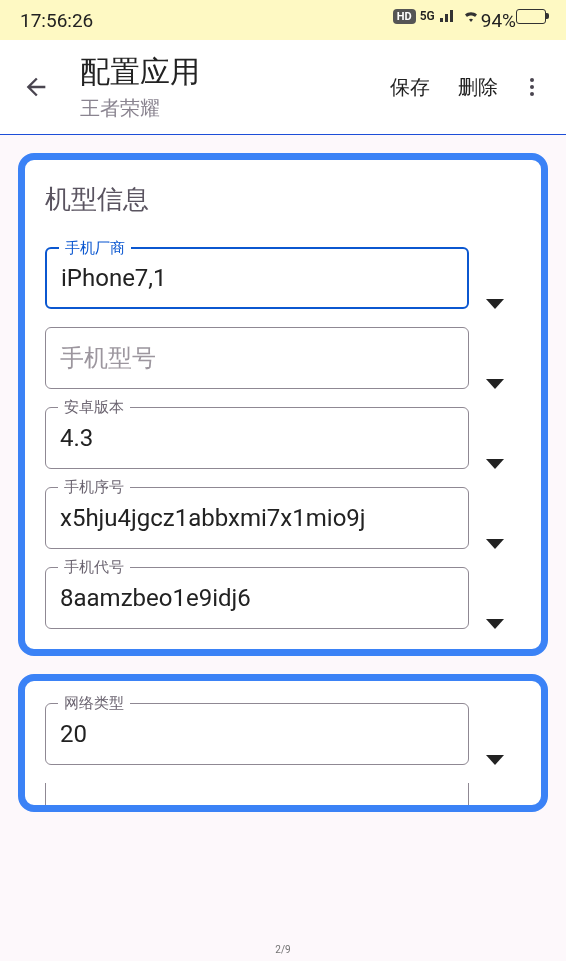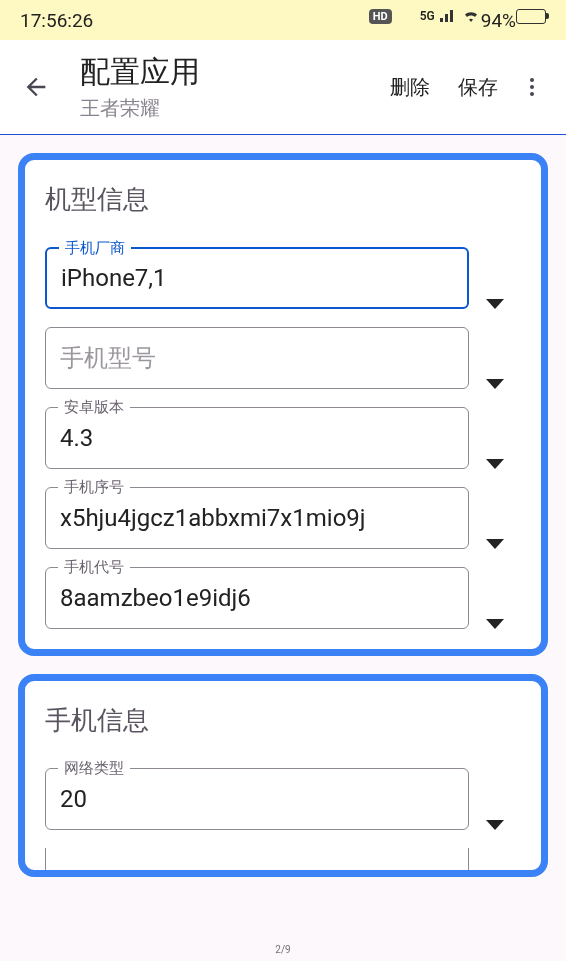--- a/index.html
+++ b/index.html
@@ -160,21 +160,21 @@
     }
   </style>
 </head>
 <body>
 
 <div class="status-bar">
   <span>17:56:26</span>
   <div class="status-right">
     <div class="status-icons">
       <span class="hd-badge">HD</span>
-      <span style="font-size:12px;font-weight:600;margin-left:24px;">5G</span>
+      <span style="font-size:12px;font-weight:600;">5G</span>
       <svg width="18" height="14" viewBox="0 0 18 14">
           <path d="M1 13h3V9H1zM6 13h3V5H6zM11 13h3V1h-3z" fill="#333"></path>
         </svg>
       <svg width="20" height="14" viewBox="0 0 20 14">
           <path d="M10 13l2-2.5c-1.1-1-2.9-1-4 0zm-4-5c2.2-2 5.8-2 8 0l2-2.5c-3.3-3-8.7-3-12 0z" fill="#333"></path>
         </svg>
     </div>
     <span>94%</span>
     <span class="battery-icon"><span class="battery-fill"></span></span>
   </div>
@@ -183,22 +183,22 @@
 <div class="app-bar">
   <div class="back-btn">
     <svg width="28" height="28" viewBox="0 0 24 24">
         <path d="M20 11H7.83l5.59-5.59L12 4l-8 8 8 8 1.41-1.41L7.83 13H20z" fill="#4a4550"></path>
       </svg>
   </div>
   <div class="title-block">
     <div class="title-main">配置应用</div>
     <div class="title-sub">王者荣耀</div>
   </div>
+  <div class="action-btn">保存</div>
   <div class="action-btn">删除</div>
-  <div class="action-btn">保存</div>
   <div class="menu-btn">
     <svg width="24" height="24" viewBox="0 0 24 24">
         <circle cx="12" cy="5" r="2" fill="#4a4550"></circle>
         <circle cx="12" cy="12" r="2" fill="#4a4550"></circle>
         <circle cx="12" cy="19" r="2" fill="#4a4550"></circle>
       </svg>
   </div>
 </div>
 
 <div class="content">
@@ -260,21 +260,20 @@
       </div>
       <div class="dropdown-arrow">
         <svg width="18" height="10" viewBox="0 0 18 10">
             <path d="M0 0l9 10 9-10z" fill="#222"></path>
           </svg>
       </div>
     </div>
   </div>
 
   <div class="card card-phone-info">
-    <div class="section-title">手机信息</div>
 
     <div class="field-row">
       <div class="field-box">
         <span class="field-label">网络类型</span>
         <span class="field-value">20</span>
       </div>
       <div class="dropdown-arrow">
         <svg width="18" height="10" viewBox="0 0 18 10">
             <path d="M0 0l9 10 9-10z" fill="#222"></path>
           </svg>

